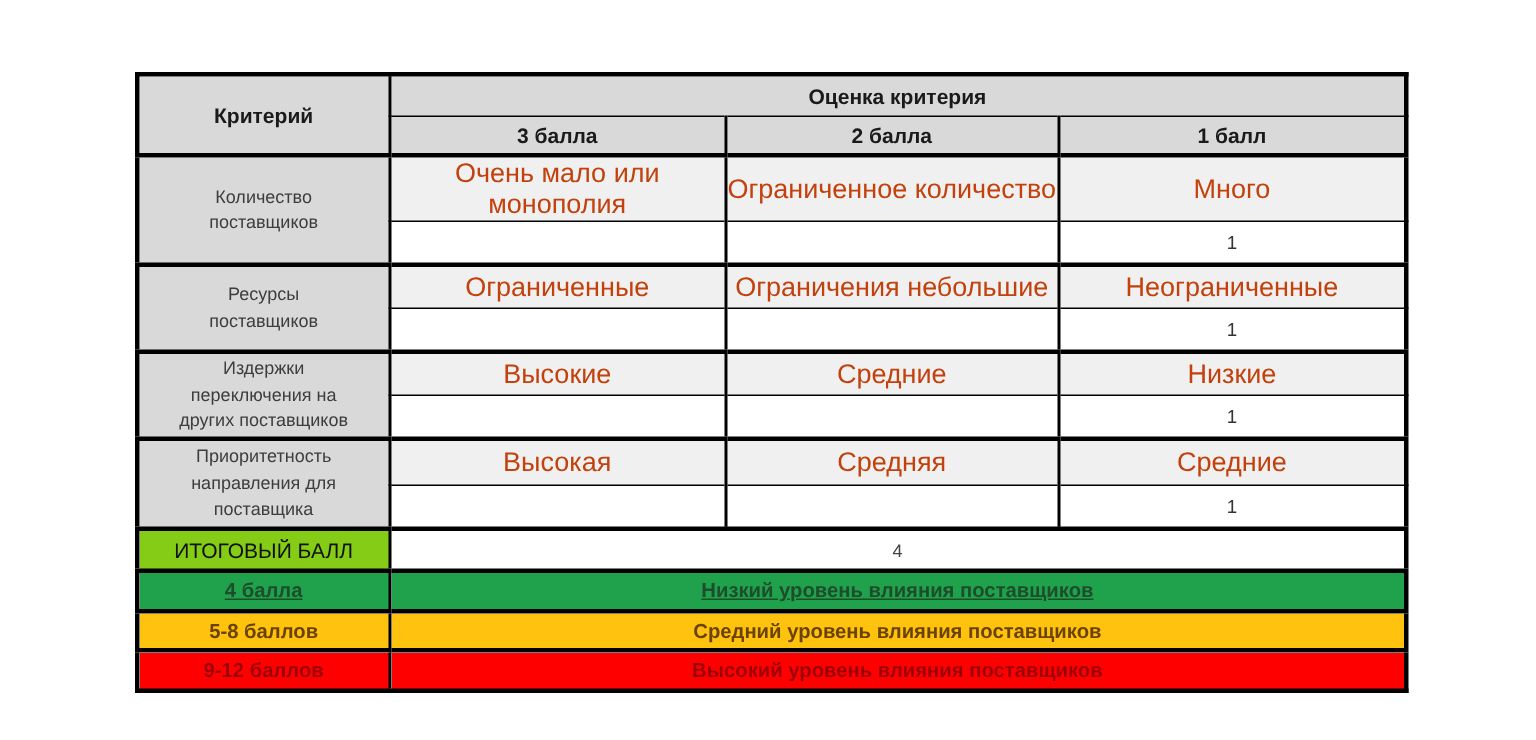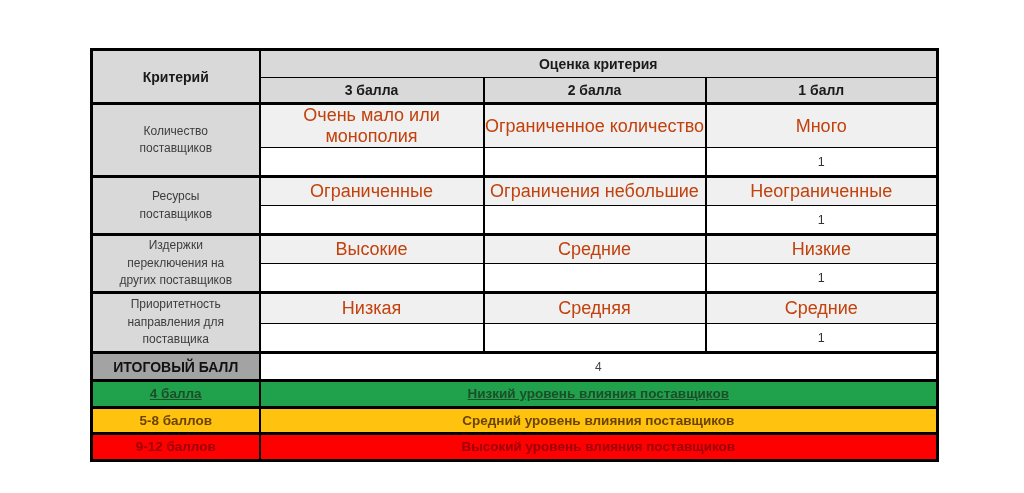--- a/index.html
+++ b/index.html
@@ -51,22 +51,22 @@
 
   tr.option-row { height: 29px; }
   tr.option-row td.option { background: #f0f0f0; }
   tr.option-row.tall { height: 31px; }
   tr.score-row { height: 29px; }
   tr.score-row td { background: #ffffff; font-size: 12.5px; color: #333; }
 
   
   tr.total-row { height: 28px; }
   tr.total-row th {
-    background: #a3a3a3;
-    font-weight: bold;
+    background: #84cc16;
+    font-weight: normal;
     font-size: 14px;
     color: #111;
   }
   tr.total-row td { background: #ffffff; font-size: 12px; color: #444; }
 
   
   tr.legend { height: 26.5px; }
   tr.legend td { border-top-width: 3px; font-weight: bold; font-size: 13.5px; }
   tr.legend-low td { background: #1fa24b; color: #1e4d2b; text-decoration: underline; }
   tr.legend-mid td { background: #ffc20e; color: #6b4300; }
@@ -126,21 +126,21 @@
       <td class="option">Низкие</td>
     </tr>
     <tr class="score-row">
       <td></td>
       <td></td>
       <td>1</td>
     </tr>
 
     <tr class="option-row tall group-start">
       <th class="row-label" rowspan="2">Приоритетность направления для поставщика</th>
-      <td class="option">Низкая</td>
+      <td class="option">Высокая</td>
       <td class="option">Средняя</td>
       <td class="option">Средние</td>
     </tr>
     <tr class="score-row">
       <td></td>
       <td></td>
       <td>1</td>
     </tr>
 
     <tr class="total-row group-start">

